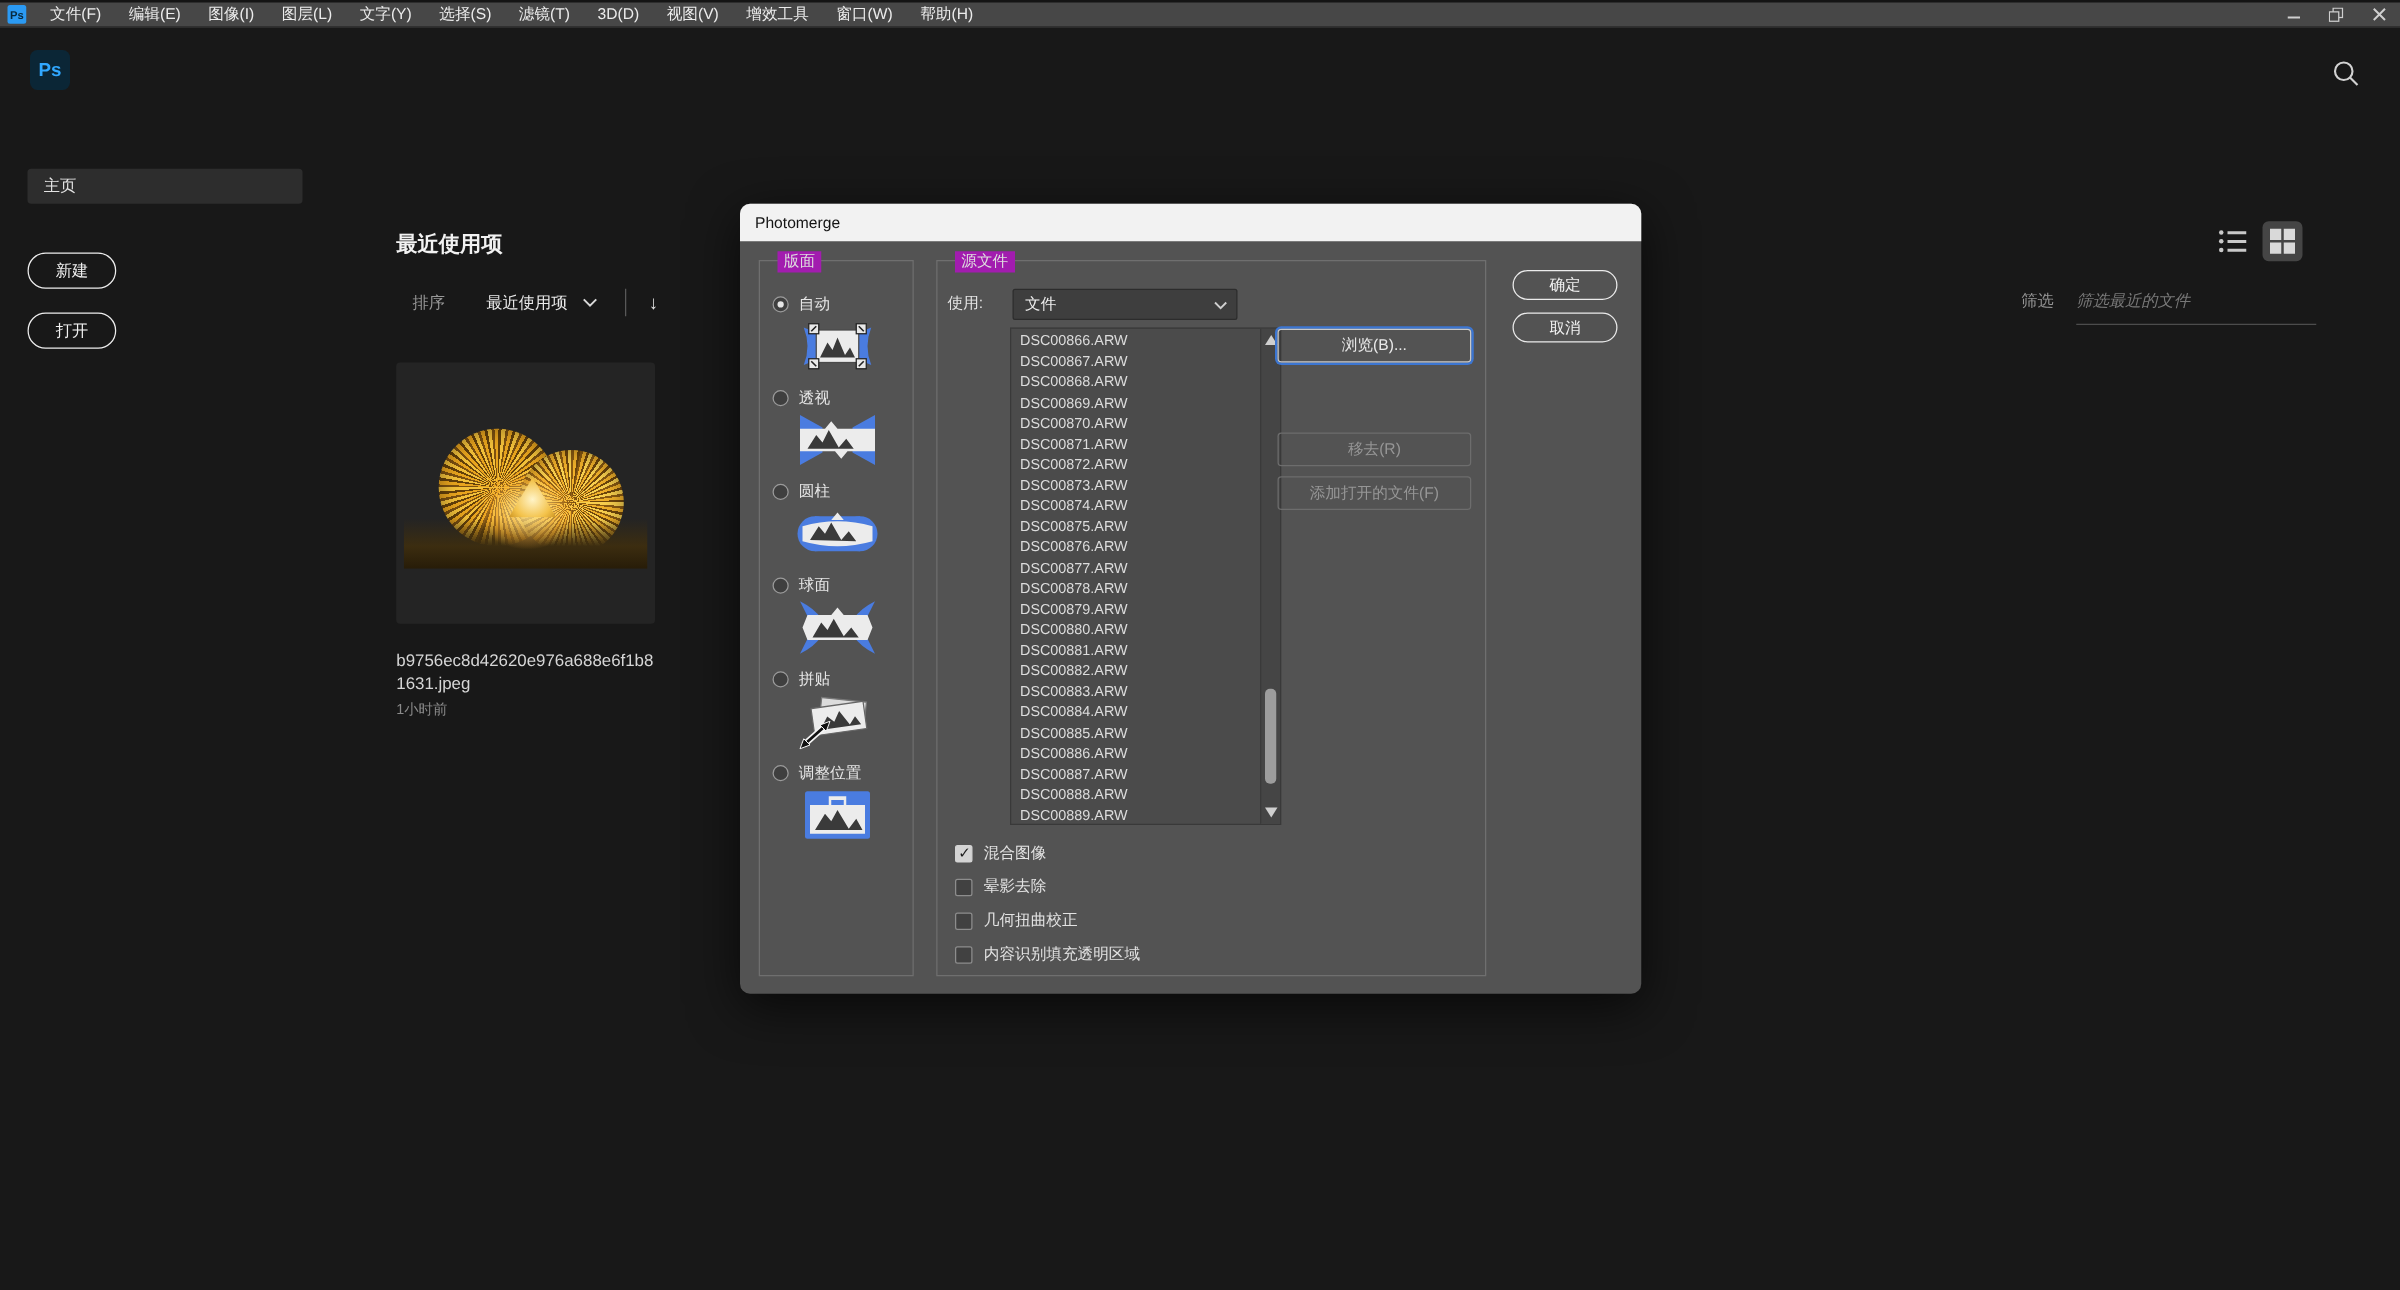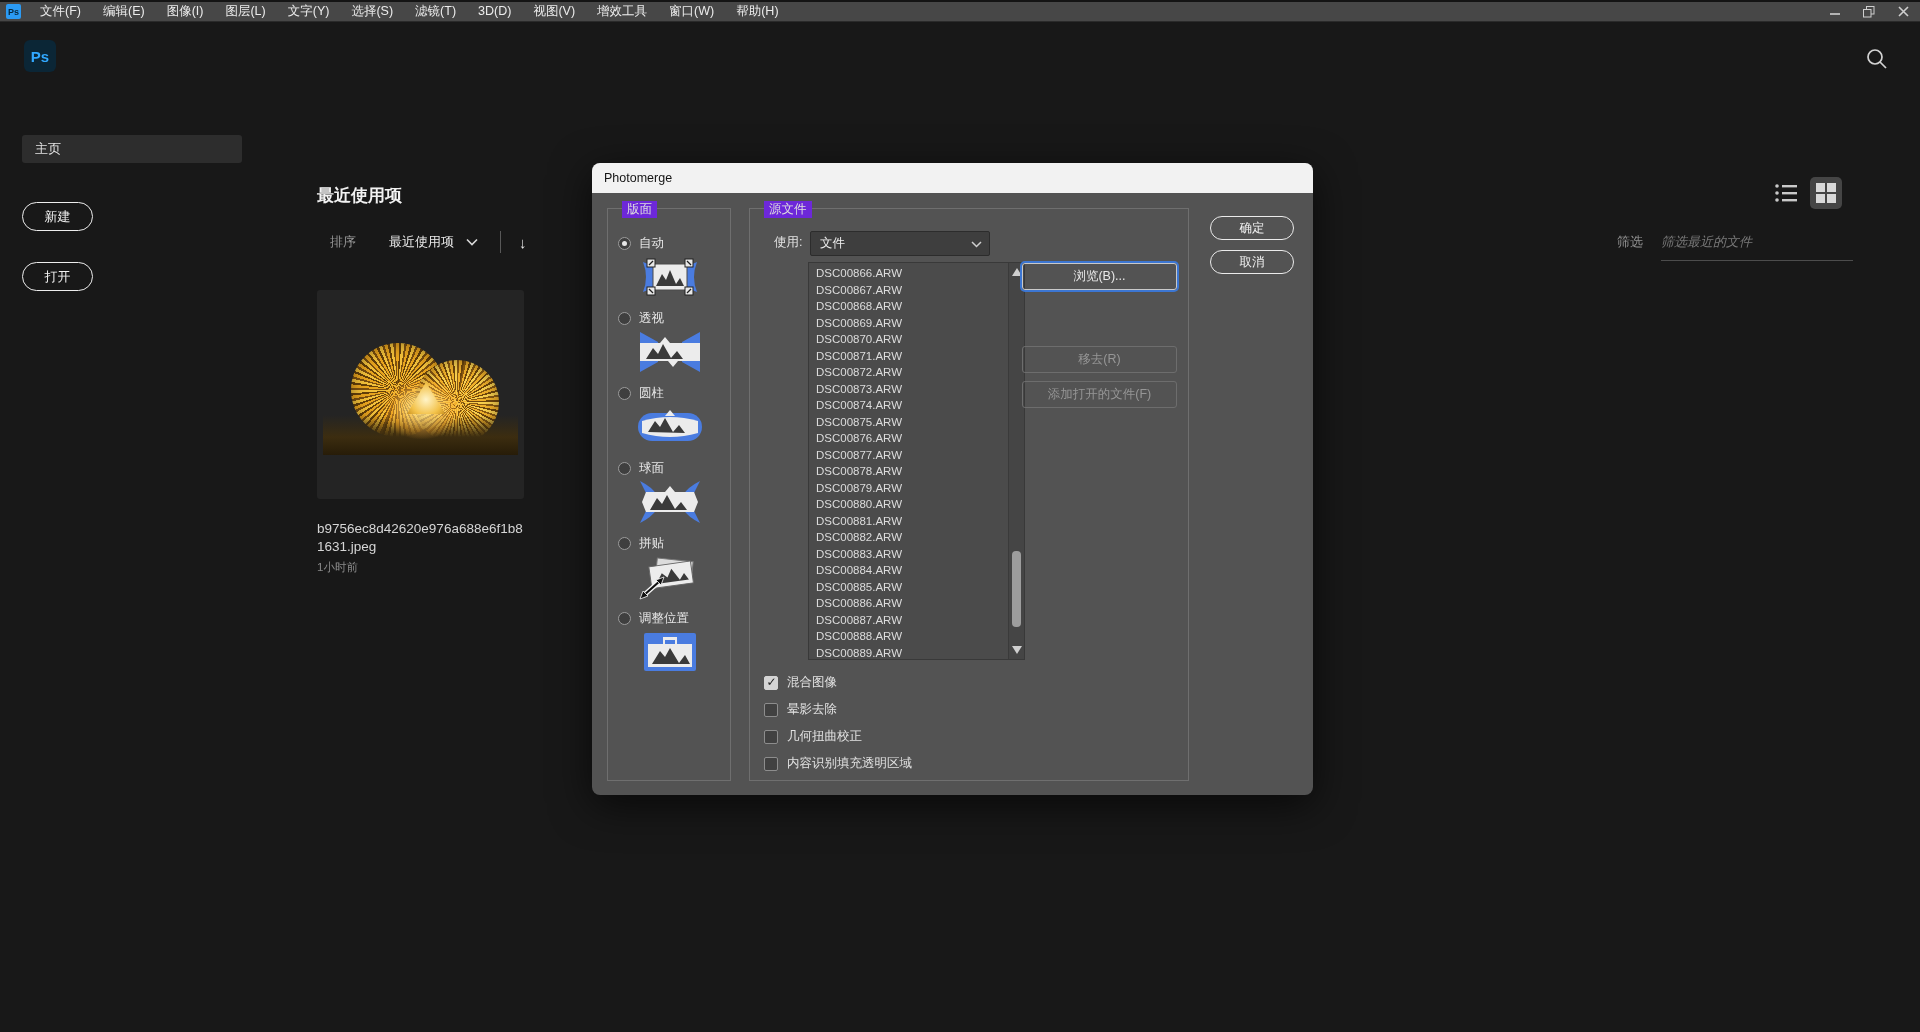--- a/index.html
+++ b/index.html
@@ -15,21 +15,21 @@
   .win-btn { width:34px; display:flex; align-items:center; justify-content:center; }
   .win-btn svg { display:block; }
 
   
   .ps-logo { position:absolute; left:24px; top:40px; width:32px; height:32px; border-radius:6px; background:#0b2636; color:#31a8ff; font-weight:bold; font-size:15px; display:flex; align-items:center; justify-content:center; }
   .search-btn { position:absolute; left:1864px; top:46px; width:26px; height:26px; }
 
   
   .nav-home { position:absolute; left:22px; top:135px; width:220px; height:28px; background:#2d2d2d; border-radius:3px; color:#e3e3e3; font-size:13px; line-height:28px; padding-left:13px; }
   .pill-btn { position:absolute; left:22px; width:71px; height:29px; border:1.5px solid #ededed; border-radius:15px; color:#f2f2f2; font-size:13px; display:flex; align-items:center; justify-content:center; background:transparent; }
-  .btn-new { top:202px; } .btn-open { top:262px; }
+  .btn-new { top:202px; } .btn-open { top:250px; }
   .recent-title { position:absolute; left:317px; top:184px; font-size:17px; font-weight:bold; color:#f2f2f2; }
   .sort-row { position:absolute; left:317px; top:231px; display:flex; align-items:center;margin-left:13px; }
   .sort-label { color:#979797; font-size:13px; }
   .sort-select { display:flex; align-items:center; margin-left:33px; color:#eaeaea; font-size:13px; }
   .sort-select svg { margin-left:12px; }
   .sort-divider { width:1px; height:22px; background:#585858; margin:0 18px 0 22px; }
   .sort-dir { color:#e3e3e3; font-size:15px; }
   .view-toggles { position:absolute; left:1772px; top:177px; display:flex; align-items:center; }
   .list-view { width:28px; height:28px; display:flex; align-items:center; justify-content:center; margin-right:10px; }
   .grid-view { width:32px; height:32px; background:#454545; border-radius:5px; display:flex; align-items:center; justify-content:center; }
@@ -50,32 +50,32 @@
   .fan1 { left:28px; top:5px; width:94px; height:94px; background:repeating-conic-gradient(from 200deg,#7c5010 0deg 3deg,#e8a41e 3deg 7deg,#64400a 7deg 10deg,#f2c03a 10deg 14deg); }
   .fan2 { left:92px; top:22px; width:84px; height:84px; background:repeating-conic-gradient(from 10deg,#8a5a12 0deg 3deg,#f0b02a 3deg 7deg,#6e460c 7deg 10deg,#f8cf4e 10deg 14deg); }
   .photo .core { position:absolute; left:84px; top:44px; width:38px; height:32px; clip-path:polygon(50% 0,100% 100%,0 100%); background:radial-gradient(circle at 50% 55%,#fff4c8,#f3c24a 60%,#c08616); }
   .file-name { position:absolute; left:317px; top:520px; width:212px; color:#d6d6d6; font-size:13.5px; line-height:17.5px; word-break:break-all; }
   .file-age { position:absolute; left:317px; top:560px; color:#8a8a8a; font-size:11.5px; }
 
   
   .dialog { position:absolute; left:592px; top:163px; width:721px; height:632px; background:#535353; border-radius:8px; box-shadow:0 10px 40px rgba(0,0,0,.65); }
   .dlg-title { height:30px; background:#f2f2f2; border-radius:8px 8px 0 0; color:#141414; font-size:12.5px; line-height:30px; padding-left:12px; }
   .group { position:absolute; border:1px solid #6f6f6f; }
-  .group-label { position:absolute; top:-8px; left:14px; background:#6d28d9; padding:0 5px; color:#dedede; font-size:12.5px; }
+  .group-label { position:absolute; top:-8px; left:14px; background:#a21caf; padding:0 5px; color:#dedede; font-size:12.5px; }
   .g-layout { left:15px; top:45px; width:124px; height:573px; }
   .g-source { left:157px; top:45px; width:440px; height:573px; }
 
   .opt { position:absolute; left:10px; }
   .opt-row { display:flex; align-items:center; }
   .radio { width:13px; height:13px; border-radius:50%; border:1px solid #9b9b9b; background:#3f3f3f; position:relative; }
   .radio.on::after { content:""; position:absolute; left:3px; top:3px; width:5px; height:5px; border-radius:50%; background:#e6e6e6; }
   .opt-label { margin-left:8px; color:#e6e6e6; font-size:12.5px; }
   .opt-icon { position:absolute; left:18px; }
 
-  .use-row { position:absolute; left:24px; top:25px; display:flex; align-items:flex-start; }
+  .use-row { position:absolute; left:8px; top:25px; display:flex; align-items:flex-start; }
   .use-label { color:#e3e3e3; font-size:12.5px; }
   .use-select { position:absolute; left:60px; top:22px; width:180px; height:25px; background:#3e3e3e; border:1px solid #2c2c2c; border-radius:2px; color:#efefef; font-size:12.5px; line-height:23px; padding-left:9px; }
   .use-select svg { position:absolute; right:7px; top:9px; }
 
   .file-list { position:absolute; left:58px; top:53px; width:217px; height:398px; background:#4b4b4b; border:1px solid #393939; }
   .files { position:absolute; left:0; top:2px; right:16px; bottom:0; overflow:hidden; }
   .file-item { font-size:11.5px; color:#dcdcdc; line-height:16.5px; padding-left:7px; white-space:nowrap; }
   .scrollbar { position:absolute; right:0; top:0; width:16px; height:100%; background:#454545; border-left:1px solid #3a3a3a; }
   .sb-up, .sb-down { position:absolute; left:3px; width:0; height:0; border-left:5px solid transparent; border-right:5px solid transparent; }
   .sb-up { top:5px; border-bottom:8px solid #cfcfcf; }

